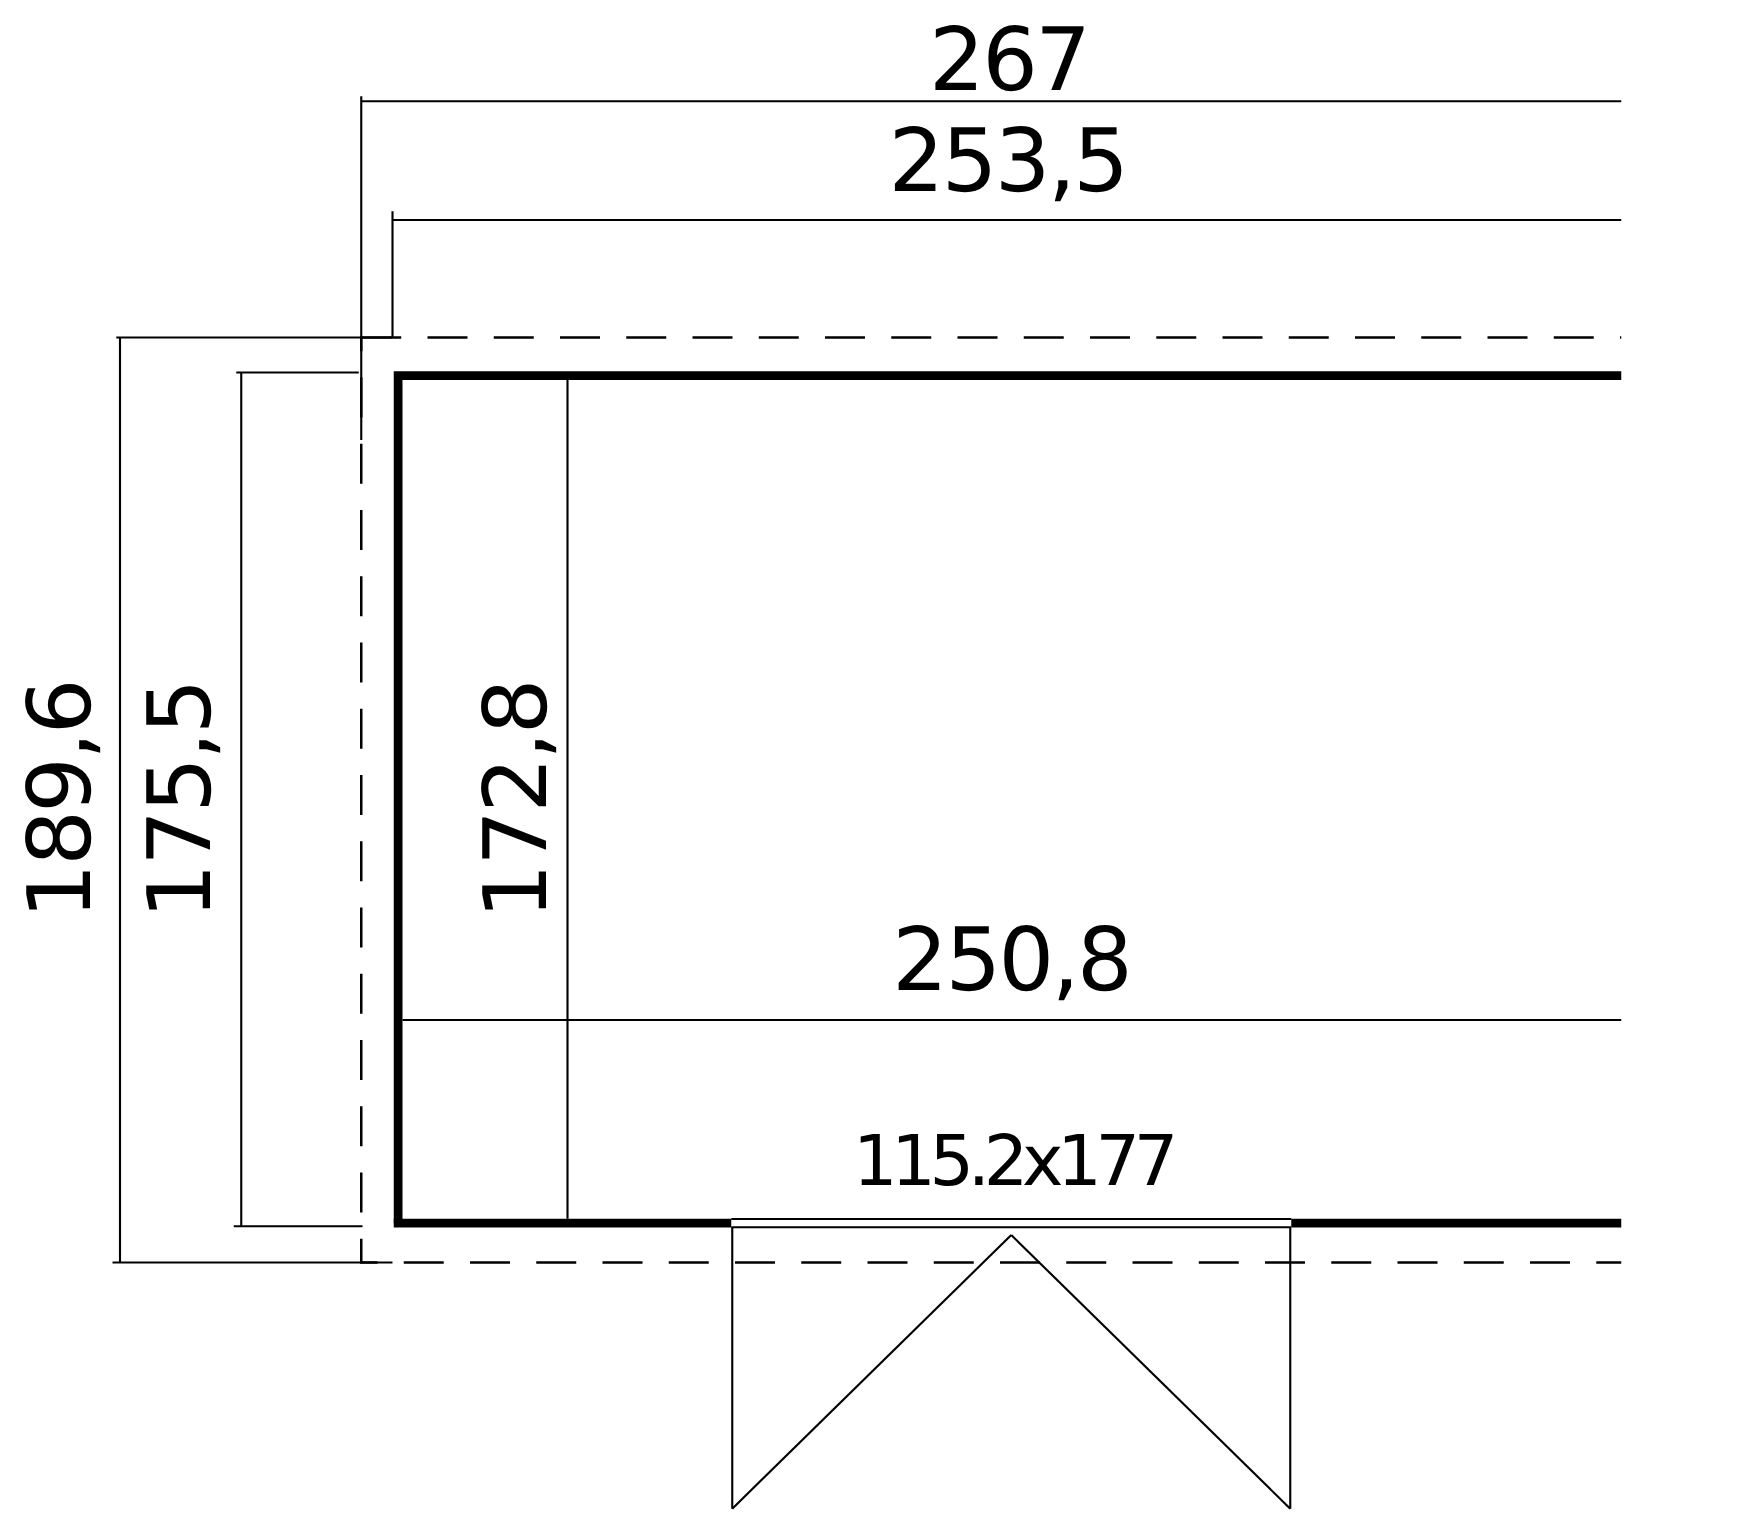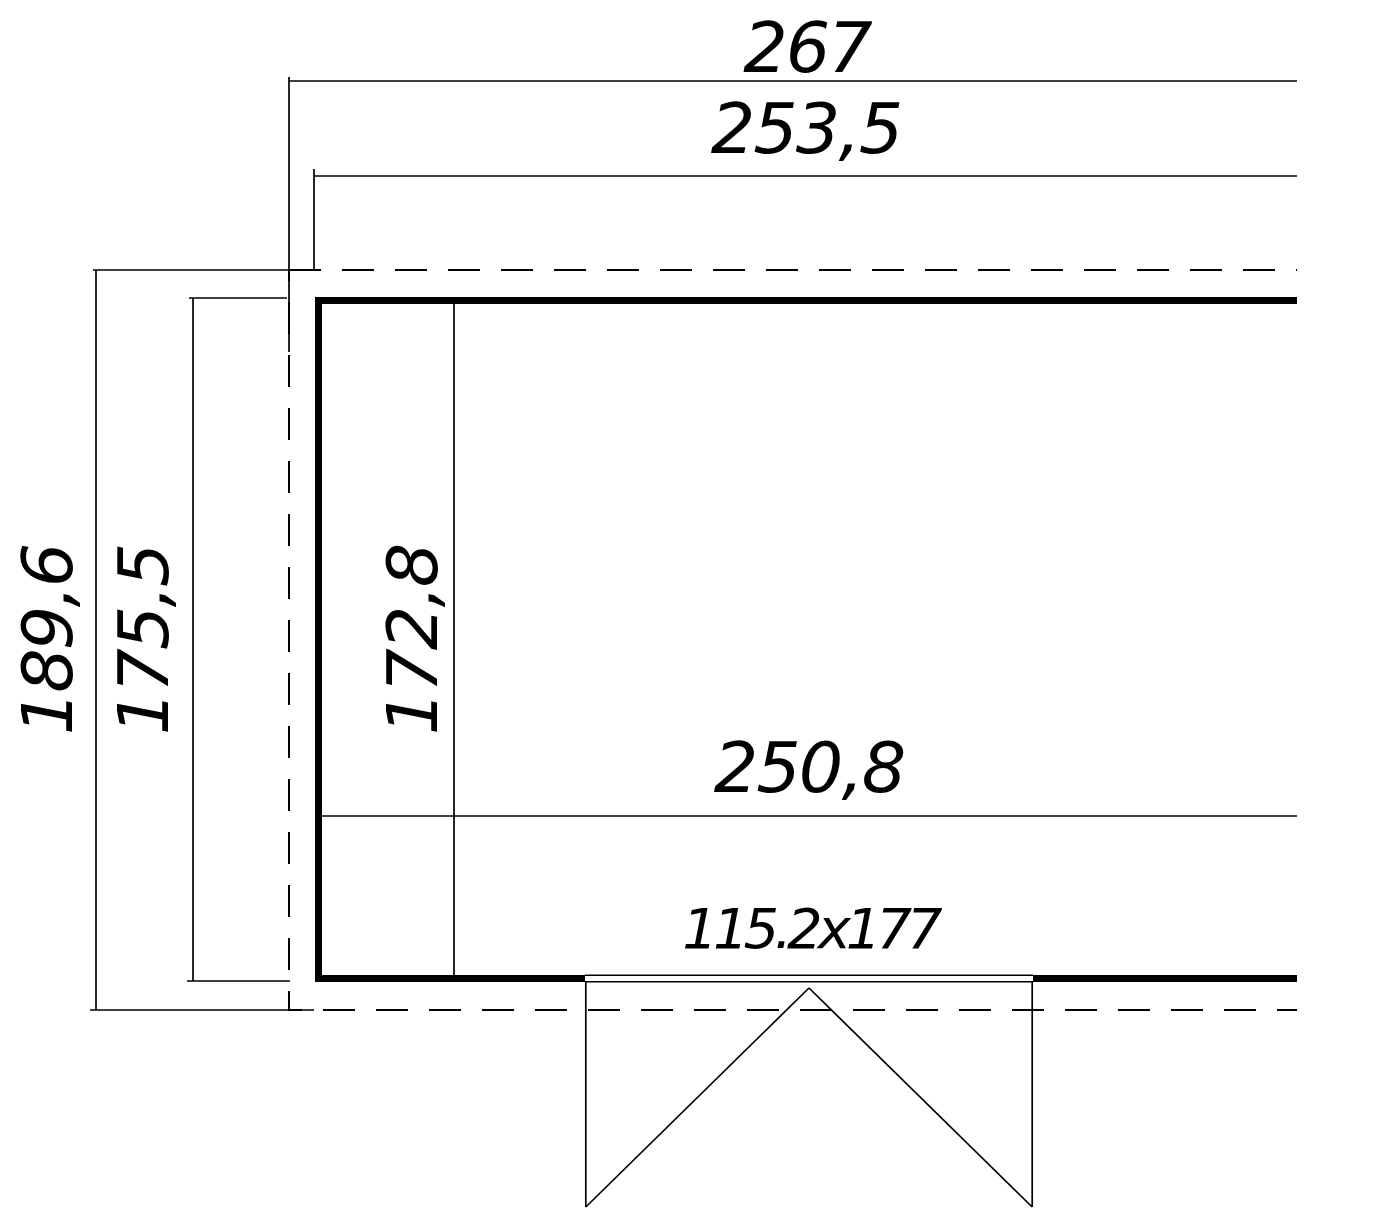--- a/index.html
+++ b/index.html
@@ -7,21 +7,20 @@
     padding: 0;
     background: #ffffff;
   }
   .canvas {
     position: relative;
     width: 1297px;
     height: 1229px;
     background: #ffffff;
     overflow: hidden;
     font-family: "DejaVu Sans", sans-serif;
-    font-style: italic;
   }
   svg { display: block; }
   .thin   { stroke: #000000; stroke-width: 1.7; fill: none; }
   .hair   { stroke: #000000; stroke-width: 1.5; fill: none; }
   .dashed { stroke: #000000; stroke-width: 2;   fill: none; stroke-dasharray: 32 21; }
   .wall   { stroke: #000000; stroke-width: 7;   fill: none; stroke-linejoin: miter; }
   .dim-label {
     fill: #000000;
     font-family: "DejaVu Sans", sans-serif;
     font-size: 70px;

